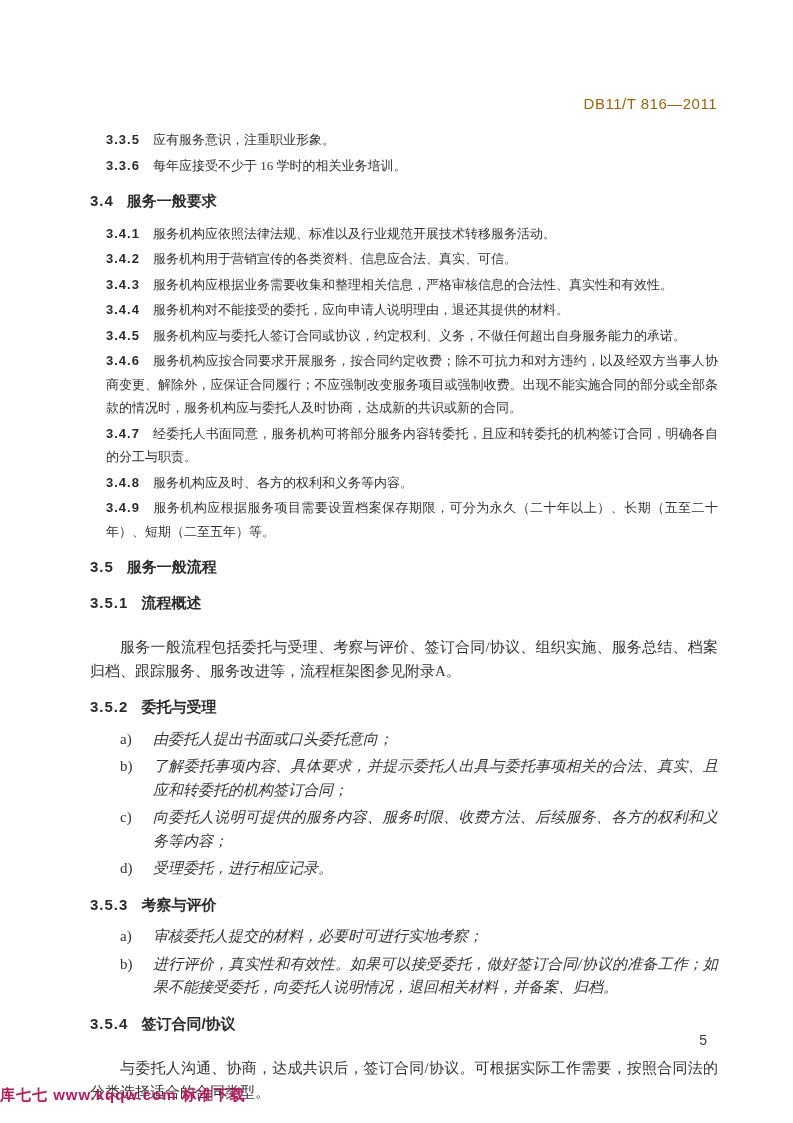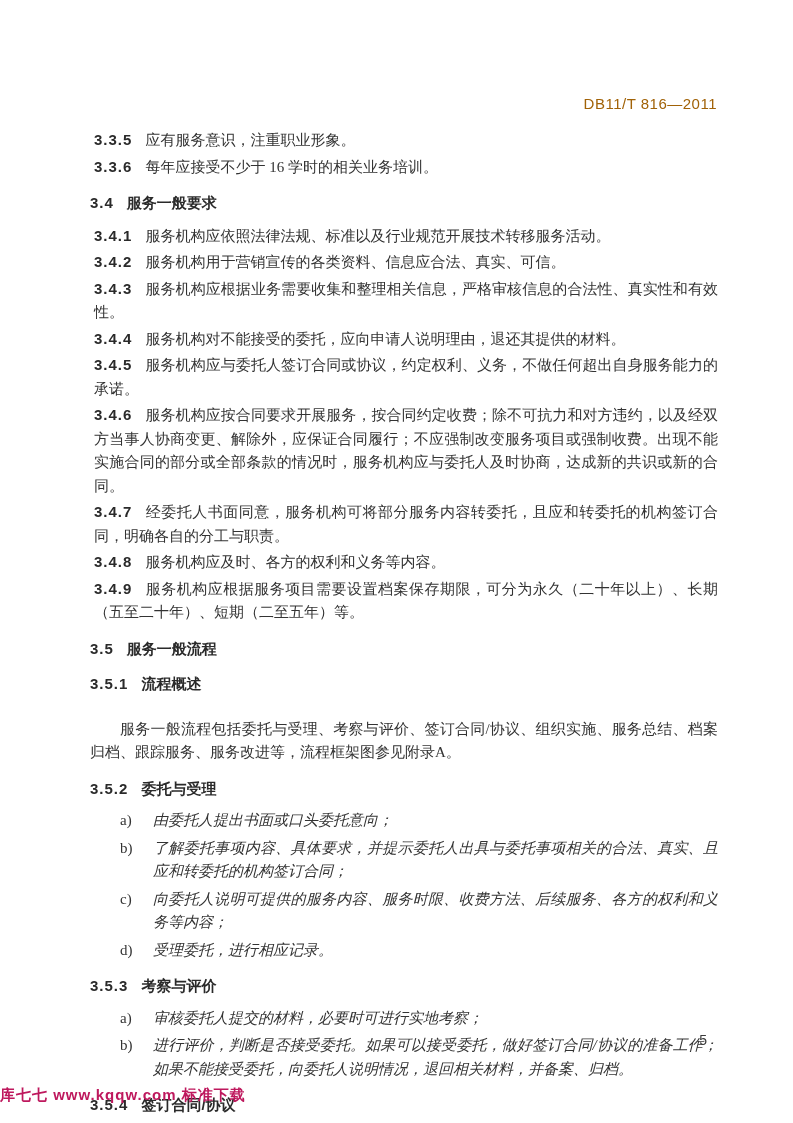--- a/index.html
+++ b/index.html
@@ -19,24 +19,24 @@
     font-weight:500;
     color:#a16207;
     letter-spacing:0.5px;
   }
   .content{
     position:absolute;
     top:128px;left:90px;
     width:628px;
   }
   .clause{
-    font-size:15px;
+    font-size:13px;
     line-height:23.5px;
     text-align:justify;
-    margin:0 0 2px 4px;
+    margin:0 0 2px 16px;
   }
   .clause .num,
   .heading .num{
     font-family:"Liberation Sans","DejaVu Sans",sans-serif;
     font-weight:700;
     color:#2a2a2a;
     letter-spacing:1px;
     margin-right:13px;
     white-space:nowrap;
     text-align:center;
@@ -136,21 +136,21 @@
         </div>
       </div>
       <div class="heading"><span class="num">3.5.3</span><span class="txt">考察与评价</span></div>
       <div class="list">
         <div class="list-item">
           <span class="label">a)</span>
           <span class="itext">审核委托人提交的材料，必要时可进行实地考察；</span>
         </div>
         <div class="list-item">
           <span class="label">b)</span>
-          <span class="itext">进行评价，判断是否接受委托。如果可以接受委托，做好签订合同/协议的准备工作；如果不能接受委托，向委托人说明情况，退回相关材料，并备案、归档。</span>
+          <span class="itext">进行评价，真实性和有效性。如果可以接受委托，做好签订合同/协议的准备工作；如果不能接受委托，向委托人说明情况，退回相关材料，并备案、归档。</span>
         </div>
       </div>
       <div class="heading"><span class="num">3.5.4</span><span class="txt">签订合同/协议</span></div>
       <p class="para">与委托人沟通、协商，达成共识后，签订合同/协议。可根据实际工作需要，按照合同法的分类选择适合的合同类型。</p>
     </div>
 
   <div class="page-number">5</div>
 
   <div class="watermark">库七七 www.kqqw.com 标准下载</div>
 </div>

